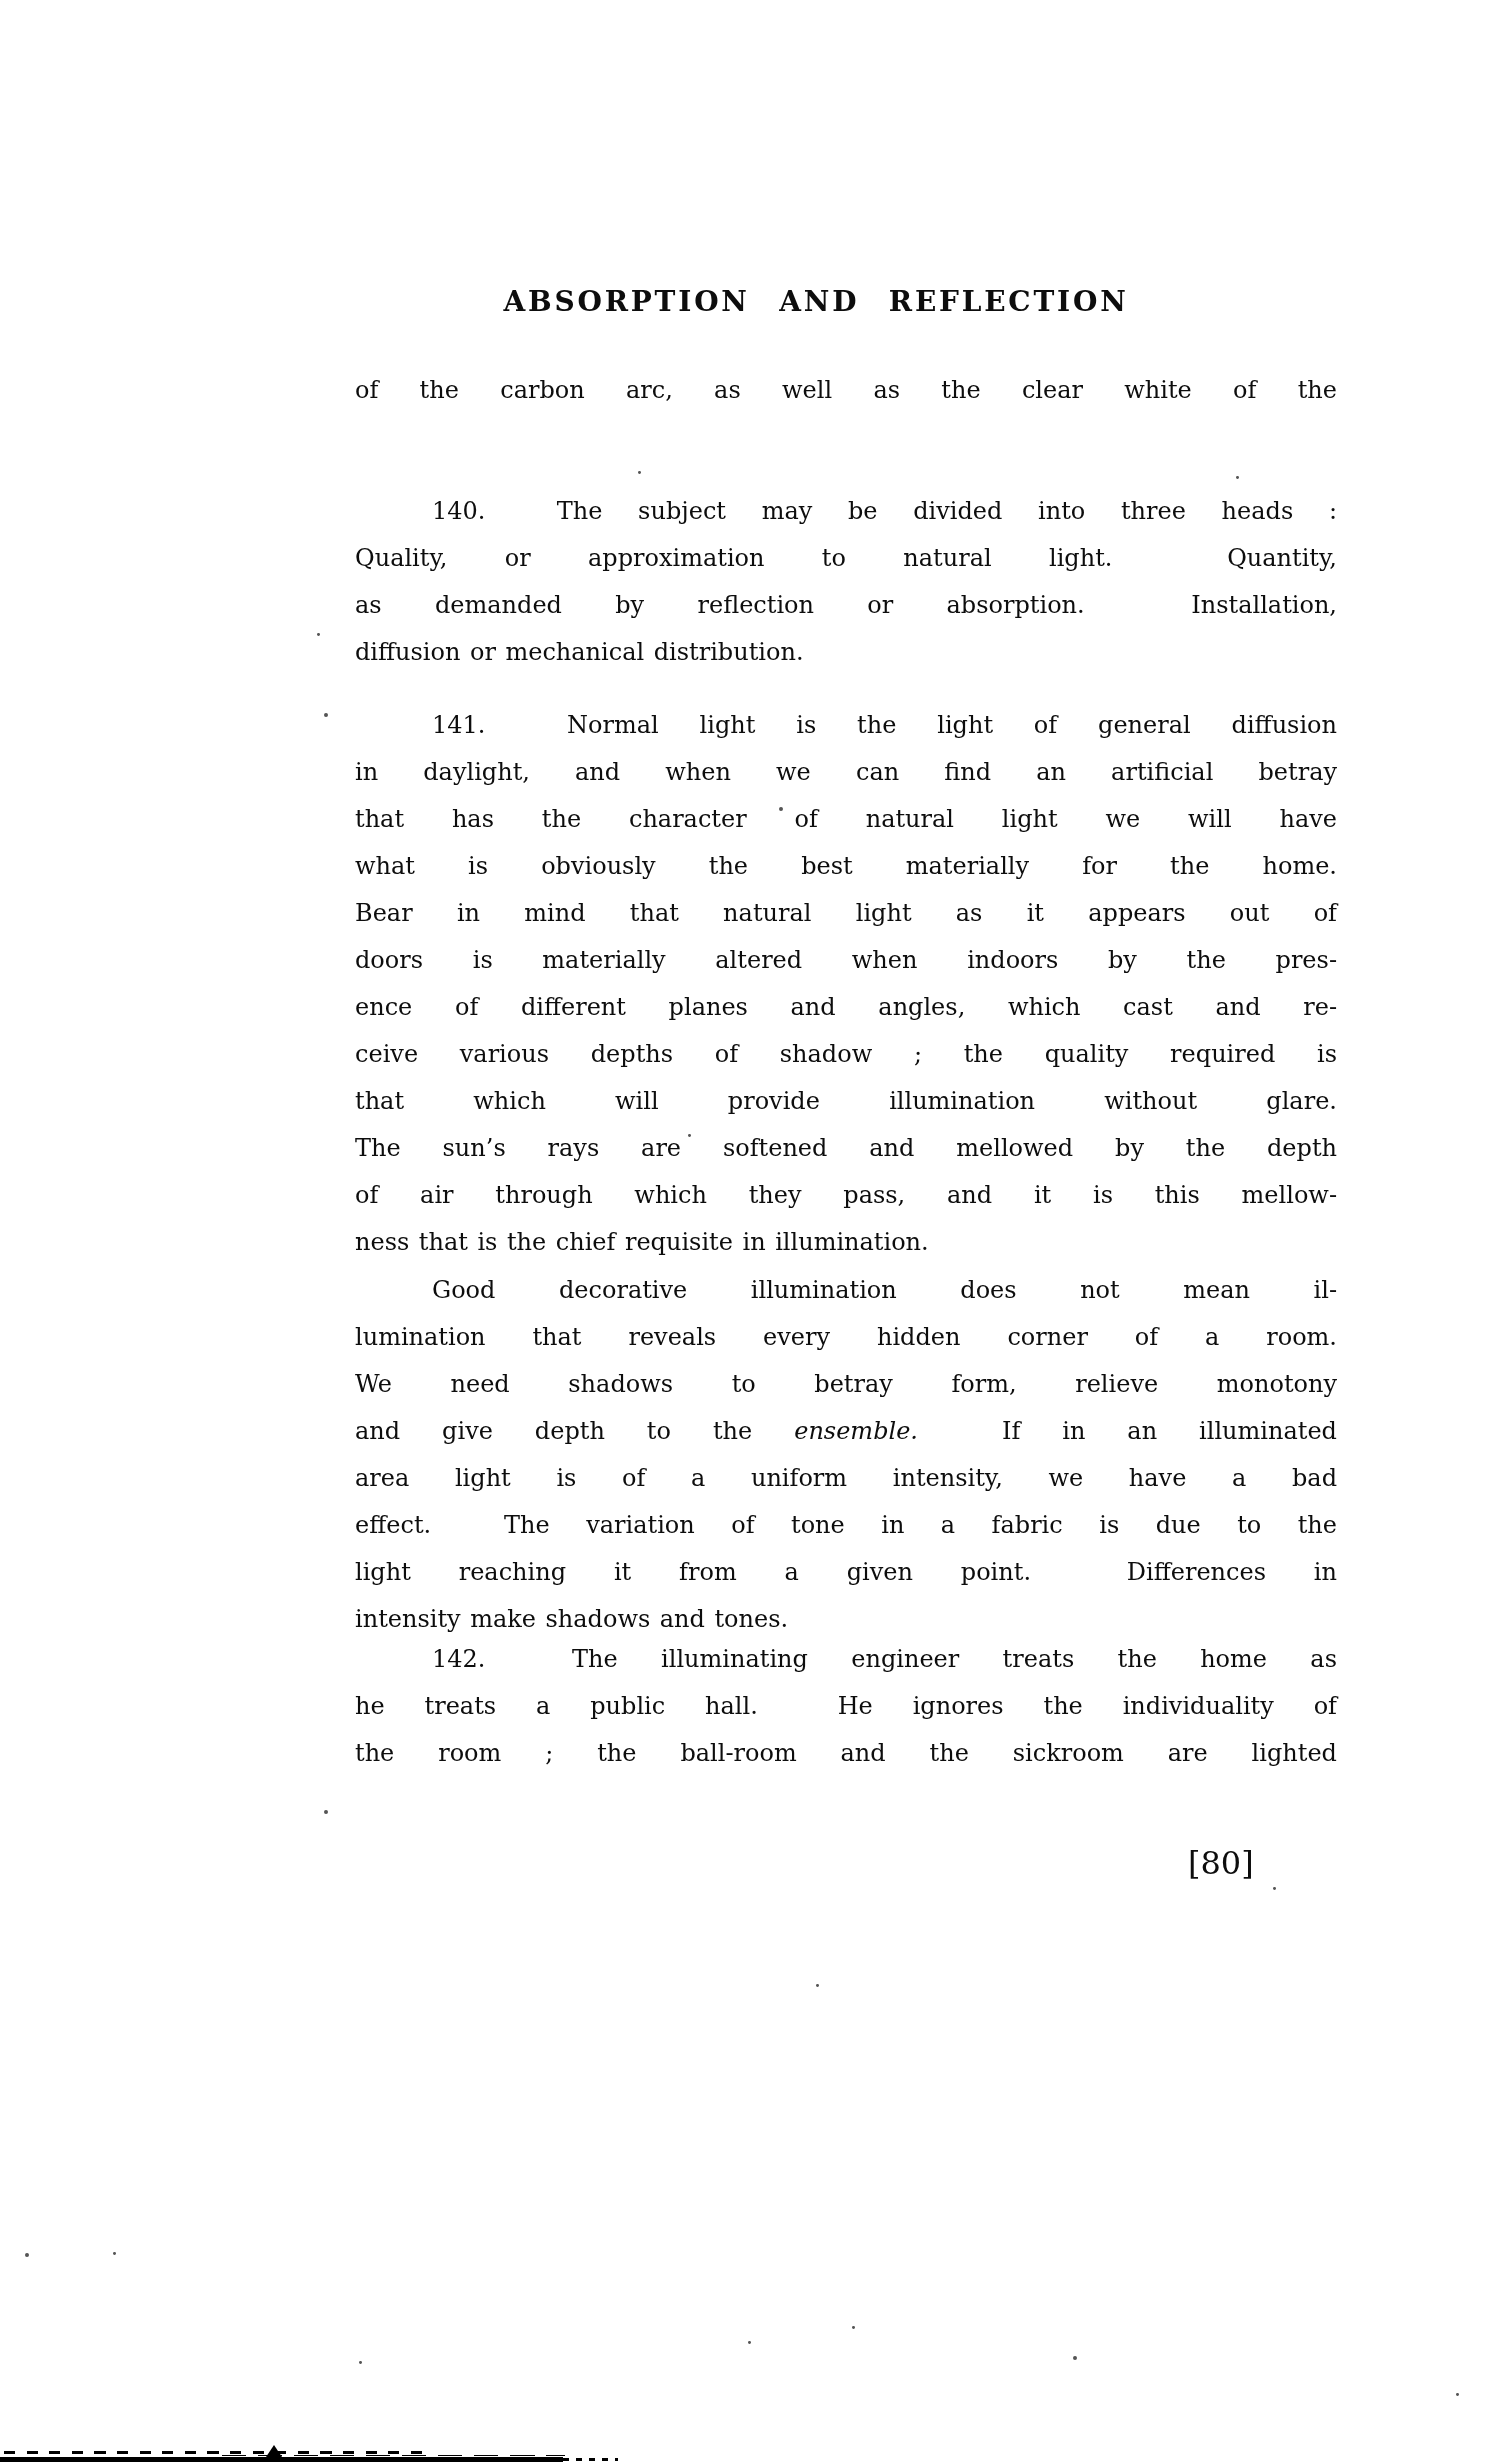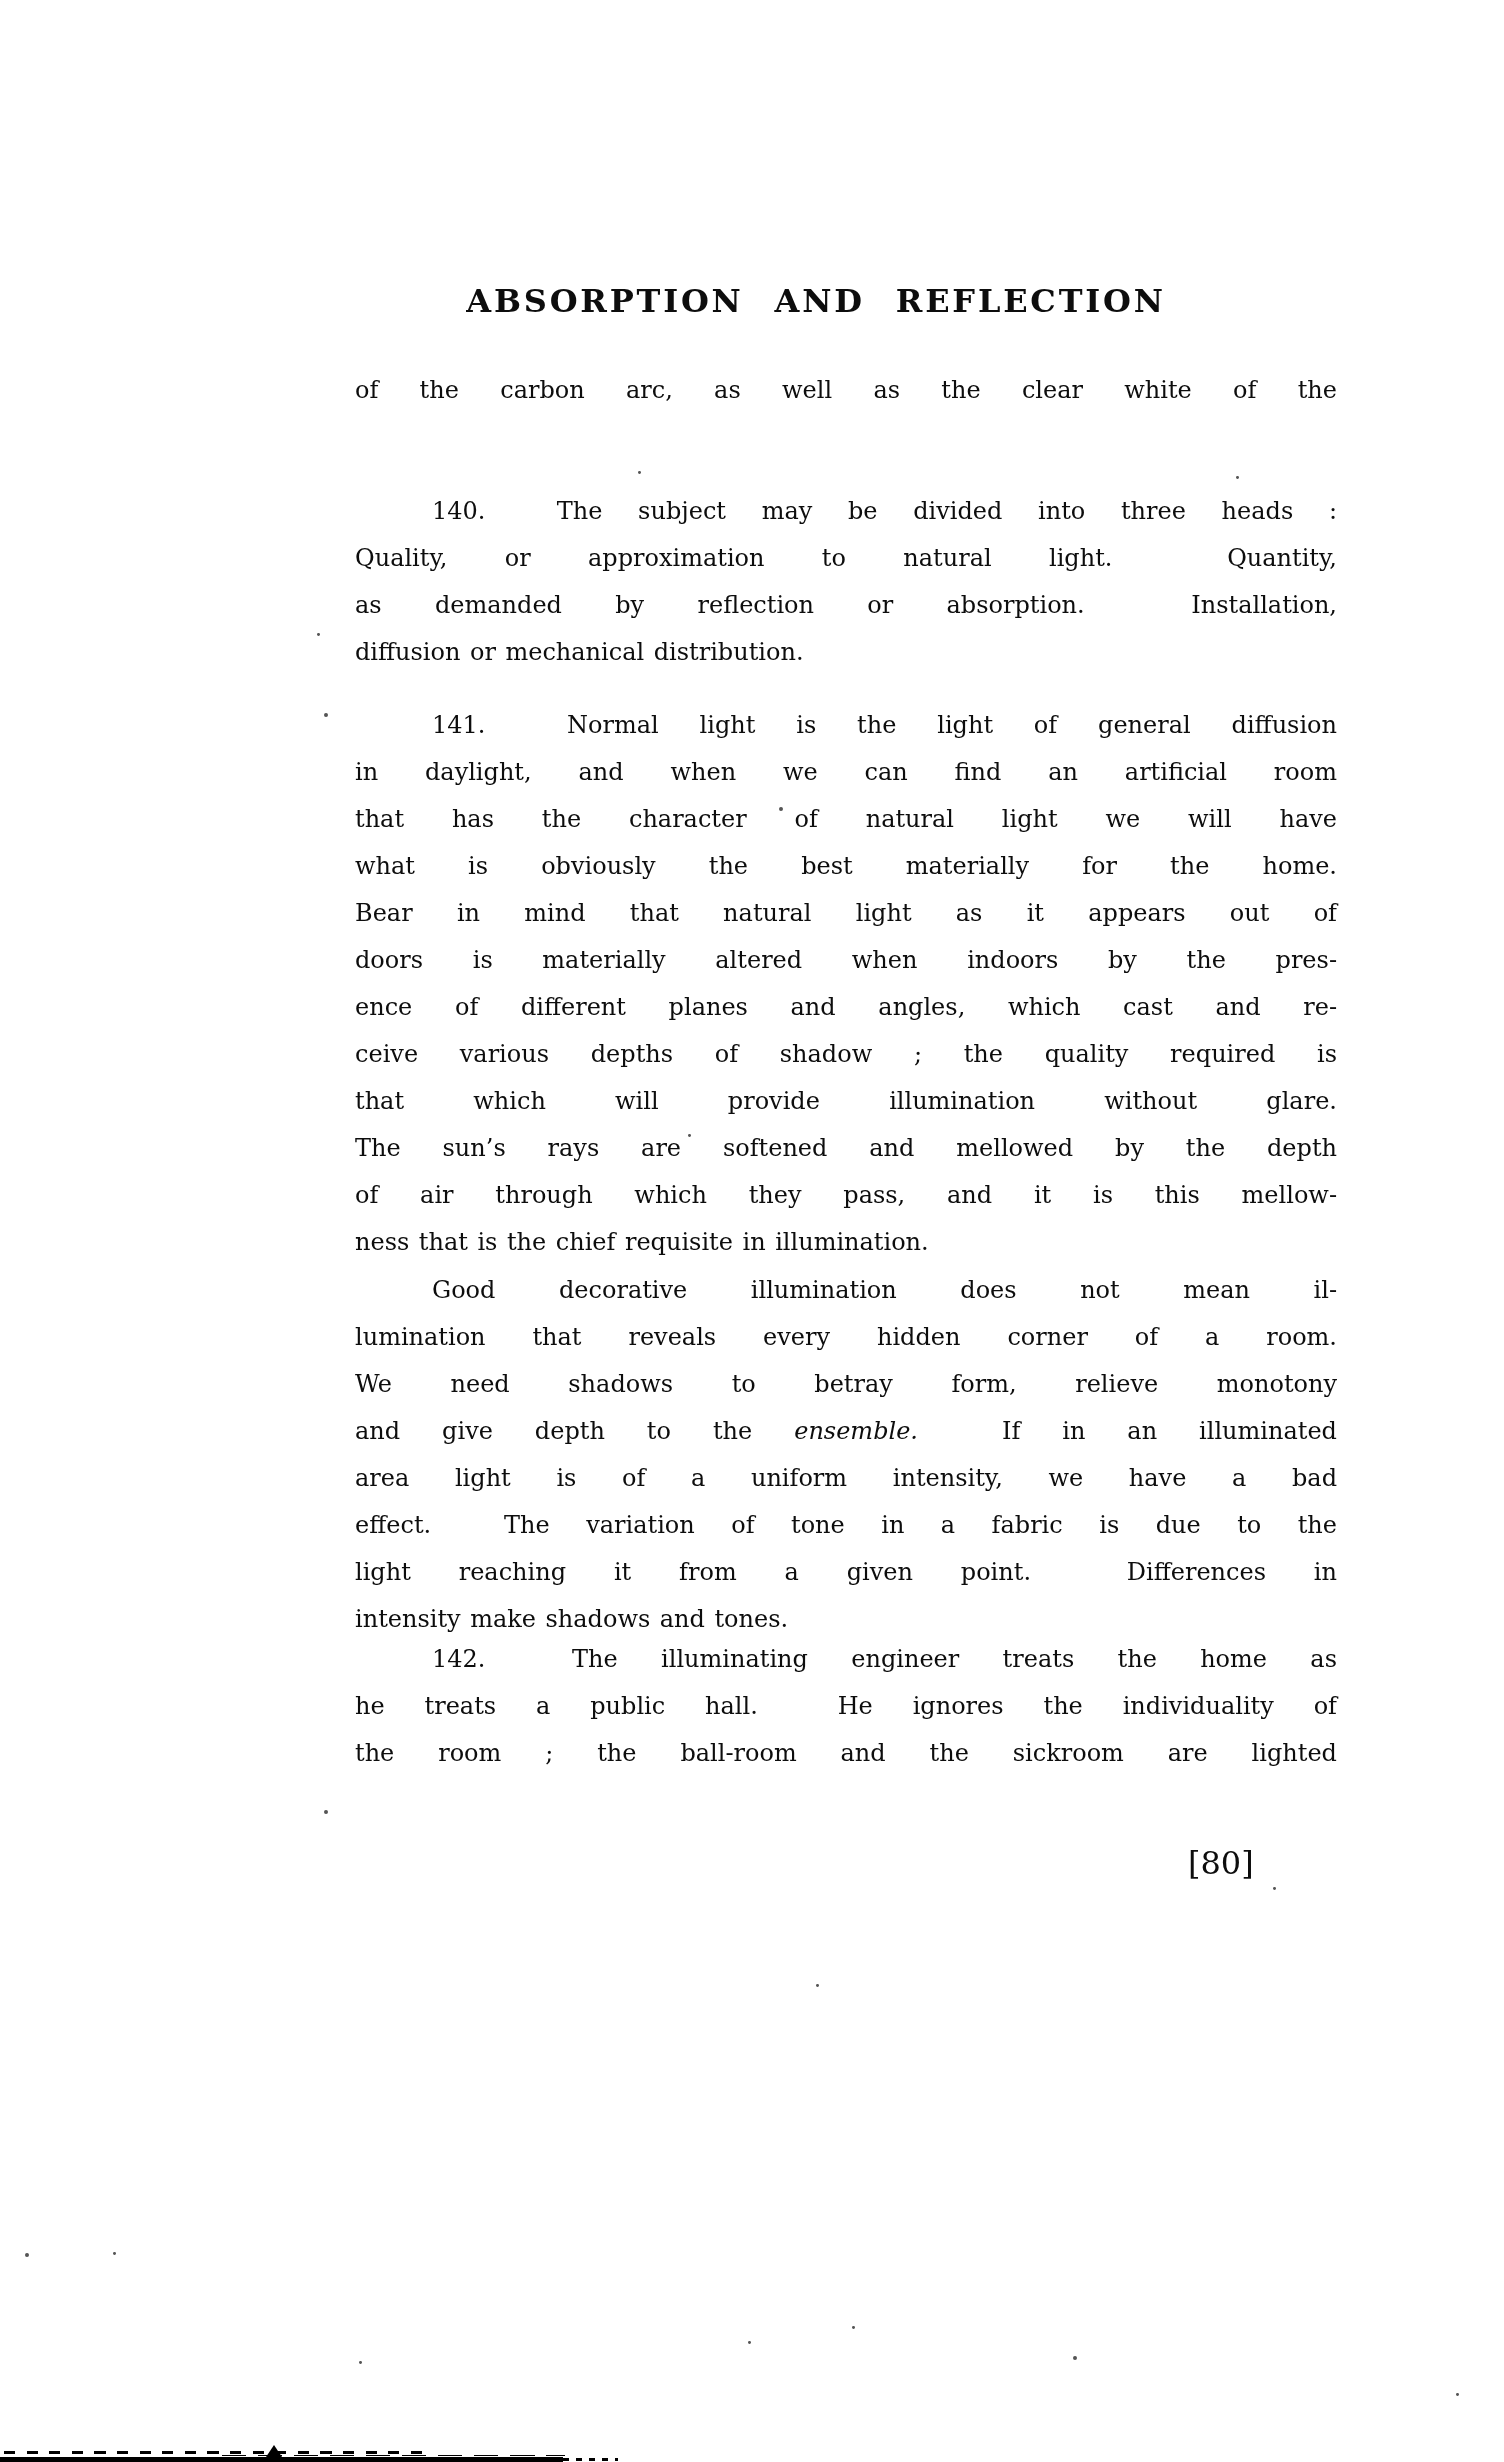--- a/index.html
+++ b/index.html
@@ -11,21 +11,21 @@
     overflow:hidden;
     font-family:"DejaVu Serif","Liberation Serif",serif;
     color:#0d0d0d;
   }
   .title{
     position:absolute;
     left:325px;
     top:281px;
     width:982px;
     text-align:center;
-    font-size:32px;
+    font-size:28px;
     font-weight:bold;
     letter-spacing:2.8px;
     word-spacing:17px;
     line-height:41px;
     white-space:nowrap;
   }
   .par{
     position:absolute;
     left:355px;
     width:982px;
@@ -119,21 +119,21 @@
       <div class="line"><span>of the carbon arc, as well as the clear white of the</span></div>
     </div>
   <div class="par" id="par1">
       <div class="line indent"><span>140.&nbsp; The subject may be divided into three heads :</span></div>
       <div class="line"><span>Quality, or approximation to natural light.&nbsp; Quantity,</span></div>
       <div class="line"><span>as demanded by reflection or absorption.&nbsp; Installation,</span></div>
       <div class="line last"><span>diffusion or mechanical distribution.</span></div>
     </div>
   <div class="par" id="par2">
       <div class="line indent"><span>141.&nbsp; Normal light is the light of general diffusion</span></div>
-      <div class="line"><span>in daylight, and when we can find an artificial room</span></div>
+      <div class="line"><span>in daylight, and when we can find an artificial betray</span></div>
       <div class="line"><span>that has the character of natural light we will have</span></div>
       <div class="line"><span>what is obviously the best materially for the home.</span></div>
       <div class="line"><span>Bear in mind that natural light as it appears out of</span></div>
       <div class="line"><span>doors is materially altered when indoors by the pres-</span></div>
       <div class="line"><span>ence of different planes and angles, which cast and re-</span></div>
       <div class="line"><span>ceive various depths of shadow ; the quality required is</span></div>
       <div class="line"><span>that which will provide illumination without glare.</span></div>
       <div class="line"><span>The sun’s rays are softened and mellowed by the depth</span></div>
       <div class="line"><span>of air through which they pass, and it is this mellow-</span></div>
       <div class="line last"><span>ness that is the chief requisite in illumination.</span></div>

